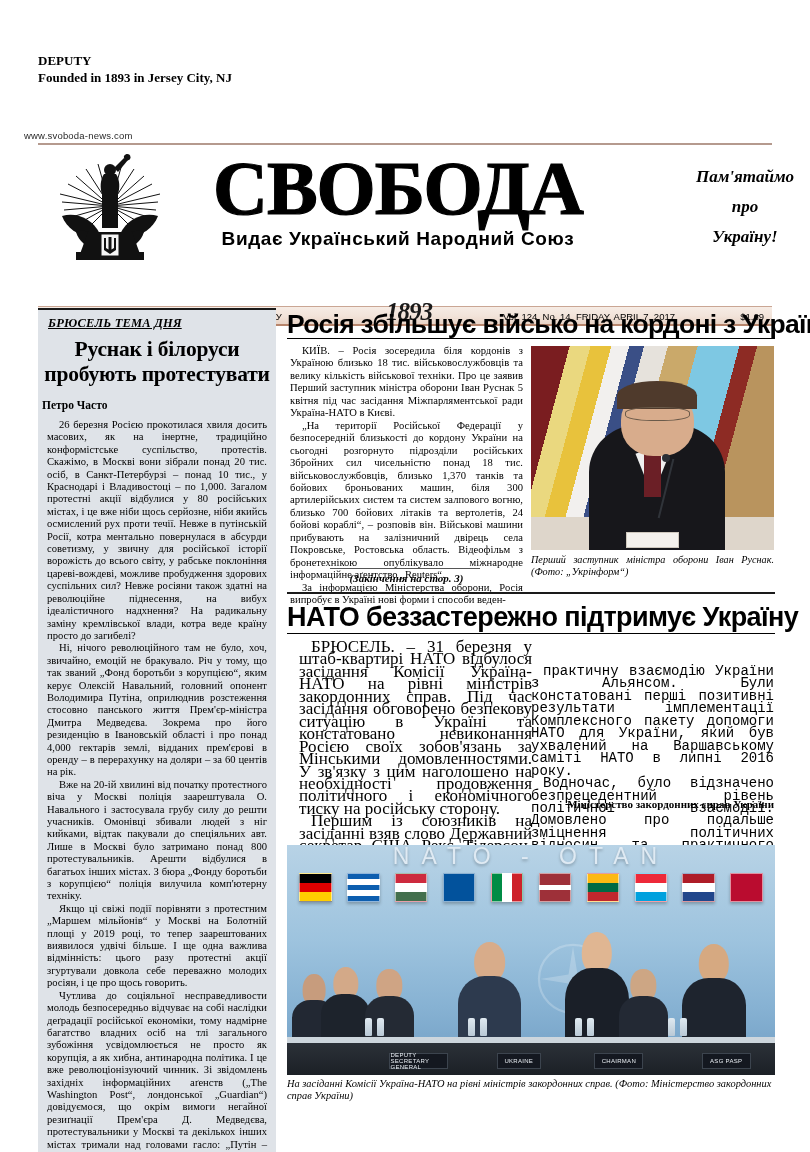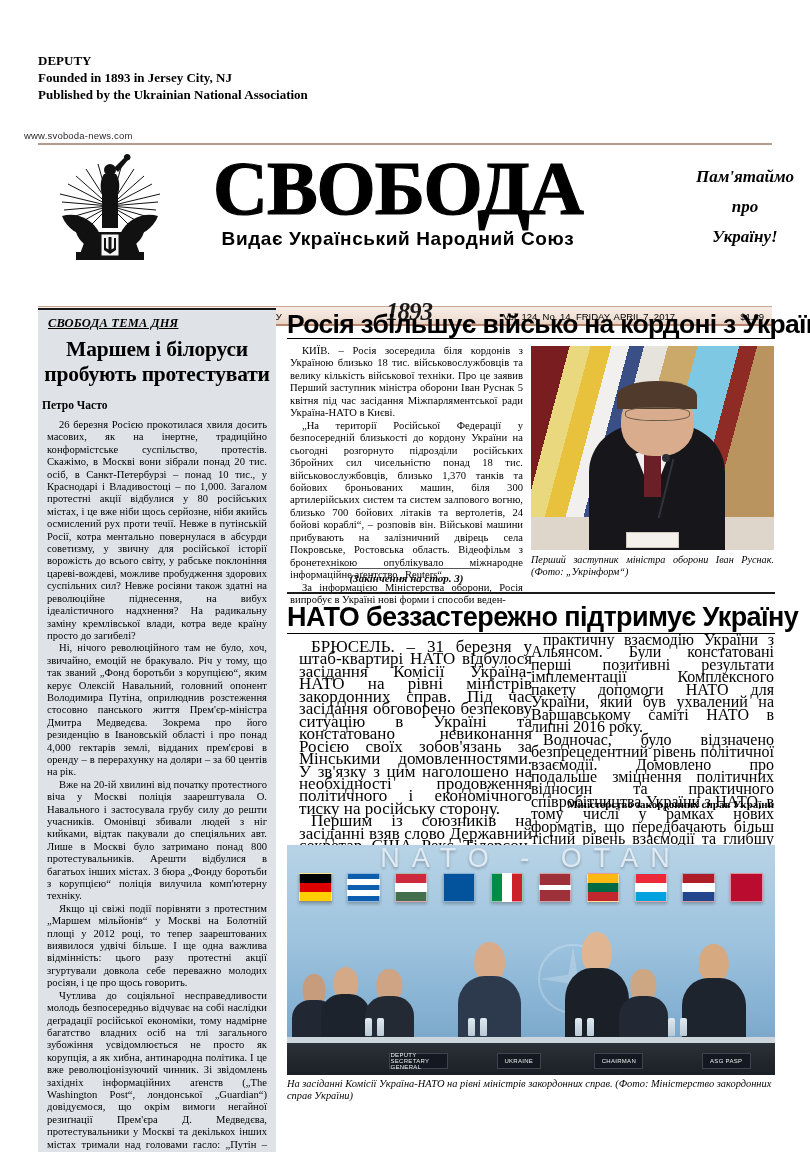--- a/index.html
+++ b/index.html
@@ -87,22 +87,22 @@
 
   .rule-mid { position:absolute; left:287px; top:592px; width:488px; height:2px; background:#1a1a1a; }
 
   .headline2 { position:absolute; left:287px; top:601px; width:488px;
     font-family:"Liberation Sans",sans-serif; font-weight:bold; font-size:27px;
     line-height:32px; letter-spacing:-.6px; white-space:nowrap; }
   .rule-h2 { position:absolute; left:287px; top:633px; width:488px; height:1px; background:#000; }
 
   .art2-left { position:absolute; left:290px; top:641px; width:233px;
     font-family:"Liberation Serif",serif; font-size:17px; line-height:12.45px; text-align:justify;margin-left:9px; }
-  .art2-right { position:absolute; left:531px; top:634px; width:243px;
-    font-family:Liberation Serif, serif; font-size:16px; line-height:12.45px; text-align:justify; }
+  .art2-right { position:absolute; left:531px; top:665px; width:243px;
+    font-family:Liberation Mono, monospace; font-size:14px; line-height:12.45px; text-align:justify; }
   .art2-left p, .art2-right p { margin:0; text-indent:12px; }
   .art2-sig { position:absolute; left:531px; top:798px; width:243px; text-align:right;
     font-family:"Liberation Serif",serif; font-weight:bold; font-size:11px; }
 
   .photo2 { position:absolute; left:287px; top:845px; width:488px; height:230px; overflow:hidden; }
   .cap2 { position:absolute; left:287px; top:1078px; width:488px;
     font-family:"Liberation Serif",serif; font-style:italic; font-size:10.4px; line-height:12px; }
 
   .ph1-wall { position:absolute; left:0; top:0; width:100%; height:100%;
      background:linear-gradient(105deg,#7a1d20 0 13%, #ead87f 13% 20%, #e8c23c 20% 27%,
@@ -123,21 +123,21 @@
      background:#efefef; clip-path:polygon(50% 0,100% 18%,68% 100%,32% 100%,0 18%); }
   .ph1-mic { position:absolute; left:55%; top:55%; width:2px; height:30%;
      background:#30343a; transform:rotate(14deg); }
   .ph1-micball { position:absolute; left:54%; top:53%; width:8px; height:8px;
      background:#2b2f35; border-radius:50%; }
   .ph1-plate { position:absolute; left:39%; bottom:1%; width:22%; height:8%;
      background:#f4f1ec; border:1px solid #cfc8bd; }
 
   .ph2-bg { position:absolute; inset:0; background:linear-gradient(180deg,#b8d3e6 0%,#9dc3de 42%,#87b2d3 70%,#6f9cc2 100%); }
   .ph2-natotext { position:absolute; left:2%; top:-1%; width:96%; text-align:center;
-     font-family:"Liberation Sans",sans-serif; font-size:27px; letter-spacing:12px;
+     font-family:"Liberation Sans",sans-serif; font-size:23px; letter-spacing:12px;
      color:#dfeaf3; text-shadow:0 2px 3px rgba(0,0,0,.25); font-weight:400; }
   .ph2-flags { position:absolute; left:2.5%; top:12%; width:95%; height:13%; display:flex;
      justify-content:space-between; }
   .ph2-flags .f { width:7%; height:100%; box-shadow:0 2px 3px rgba(0,0,0,.25);
      border:1px solid rgba(255,255,255,.55); }
   .ph2-star { position:absolute; left:51%; top:42%; width:74px; height:74px; opacity:.22; }
   .ph2-tablefront { position:absolute; left:0; bottom:0; width:100%; height:14%;
      background:linear-gradient(180deg,#2b3138 0%,#1b2026 100%); }
   .ph2-tabletop { position:absolute; left:0; bottom:13.4%; width:100%; height:3%;
      background:#cdd6dd; }
@@ -151,21 +151,20 @@
      background:linear-gradient(180deg,#dfe9f0,#b9c9d6); border-radius:2px 2px 1px 1px; }
 </style>
 </head>
 <body>
 
 <div class="page">
 
   <div class="ident">
     <div>DEPUTY</div>
     <div>Founded in 1893 in Jersey City, NJ</div>
-    <div>Published by the Ukrainian National Association</div>
   </div>
   <div class="weburl">www.svoboda-news.com</div>
   <div class="rule-top"></div>
 
   <div class="masthead">
     <div class="emblem">
       <svg viewBox="0 0 112 112" width="112" height="112" aria-hidden="true">
         <g stroke="#111" stroke-width="1" fill="none">
           <g>
             <line x1="56" y1="52" x2="6" y2="40"></line>
@@ -224,28 +223,28 @@
   </div>
 
   <div class="datebar">
     <div class="dl">Рік 124, ЧИСЛО 14, П'ЯТНИЦЯ, 7 КВІТНЯ 2017 РОКУ</div>
     <div class="year">1893</div>
     <div class="dr">Vol. 124, No. 14, FRIDAY, APRIL 7, 2017</div>
     <div class="dp">$1.69</div>
   </div>
 
   <div class="leadbox">
-    <div class="kicker">СВОБОДА ТЕМА ДНЯ</div>
-    <h1>Маршем і білоруси пробують протестувати</h1>
+    <div class="kicker">БРЮСЕЛЬ ТЕМА ДНЯ</div>
+    <h1>Руснак і білоруси пробують протестувати</h1>
     <div class="byline">Петро Часто</div>
     <div class="body">
       <p>26 березня Росією прокотилася хвиля досить масових, як на інертне, традиційно конформістське суспільство, протестів. Скажімо, в Москві вони зібрали понад 20 тис. осіб, в Санкт-Петербурзі – понад 10 тис., у Краснодарі і Владивостоці – по 1,000. Загалом протестні акції відбулися у 80 російських містах, і це вже ніби щось серйозне, ніби якийсь осмислений рух проти течії. Невже в путінській Росії, котра ментально повернулася в абсурди советизму, у звичну для російської історії ворожість до всього світу, у рабське поклоніння цареві-вождеві, можливе пробудження здорових суспільних сил? Невже росіяни також здатні на революційне піднесення, на вибух ідеалістичного надхнення? На радикальну заміну кремлівської влади, котра веде країну просто до загибелі?</p>
       <p>Ні, нічого революційного там не було, хоч, звичайно, емоцій не бракувало. Річ у тому, що так званий „Фонд боротьби з корупцією“, яким керує Олексій Навальний, головний опонент Володимира Путіна, оприлюднив розстеження стосовно панського життя Прем'єр-міністра Дмитра Медведєва. Зокрема про його резиденцію в Івановській області і про понад 4,000 гектарів землі, відданих прем'єрові в оренду – в перерахунку на доляри – за 60 центів на рік.</p>
       <p>Вже на 20-ій хвилині від початку протестного віча у Москві поліція заарештувала О. Навального і застосувала грубу силу до решти учасників. Омонівці збивали людей з ніг кийками, відтак пакували до спеціяльних авт. Лише в Москві було затримано понад 800 протестувальників. Арешти відбулися в багатьох інших містах. З бюра „Фонду боротьби з корупцією“ поліція вилучила комп'ютерну техніку.</p>
-      <p>Якщо ці свіжі події порівняти з протестним „Маршем мільйонів“ у Москві на Болотній площі у 2012 році, то тепер заарештованих виявилося удвічі більше. І ще одна важлива відмінність: цього разу протестні акції згуртували довкола себе переважно молодих росіян, і це про щось говорить.</p>
+      <p>Якщо ці свіжі події порівняти з протестним „Маршем мільйонів“ у Москві на Болотній площі у 2019 році, то тепер заарештованих виявилося удвічі більше. І ще одна важлива відмінність: цього разу протестні акції згуртували довкола себе переважно молодих росіян, і це про щось говорить.</p>
       <p>Чутлива до соціяльної несправедливости молодь безпосередньо відчуває на собі наслідки деґрадації російської економіки, тому надмірне багатство владних осіб на тлі загального зубожіння усвідомлюється не просто як корупція, а як хибна, антинародна політика. І це вже революціонізуючий чинник. Зі звідомлень західніх інформаційних аґенств („The Washington Post“, лондонської „Guardian“) довідуємося, що окрім вимоги негайної резиґнації Прем'єра Д. Медведєва, протестувальники у Москві та декількох інших містах тримали над головами гасло: „Путін – злодій!“. Тобто, десь, бодай принагідно, дався чути дух</p>
     </div>
 
   </div>
 
   <div class="headline1">Росія збільшує військо на кордоні з Україною</div>
   <div class="rule-h1"></div>
 
   <div class="art1-text">
     <p>КИЇВ. – Росія зосередила біля кордонів з Україною близько 18 тис. військовослужбовців та велику кількість військової техніки. Про це заявив Перший заступник міністра оборони Іван Руснак 5 квітня під час засідання Міжпарляментської ради Україна-НАТО в Києві.</p>

